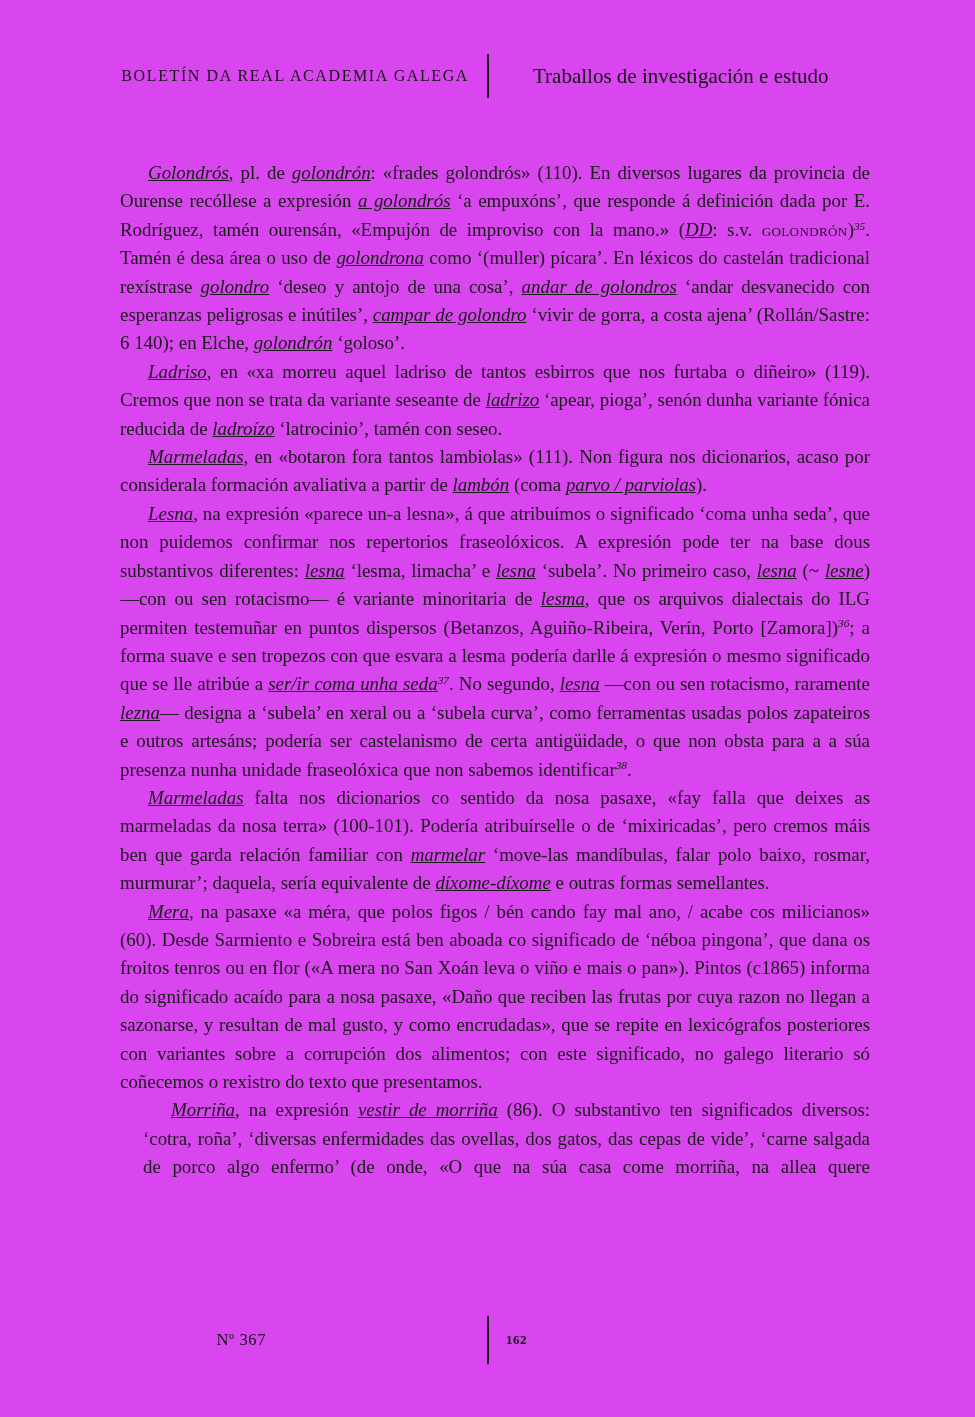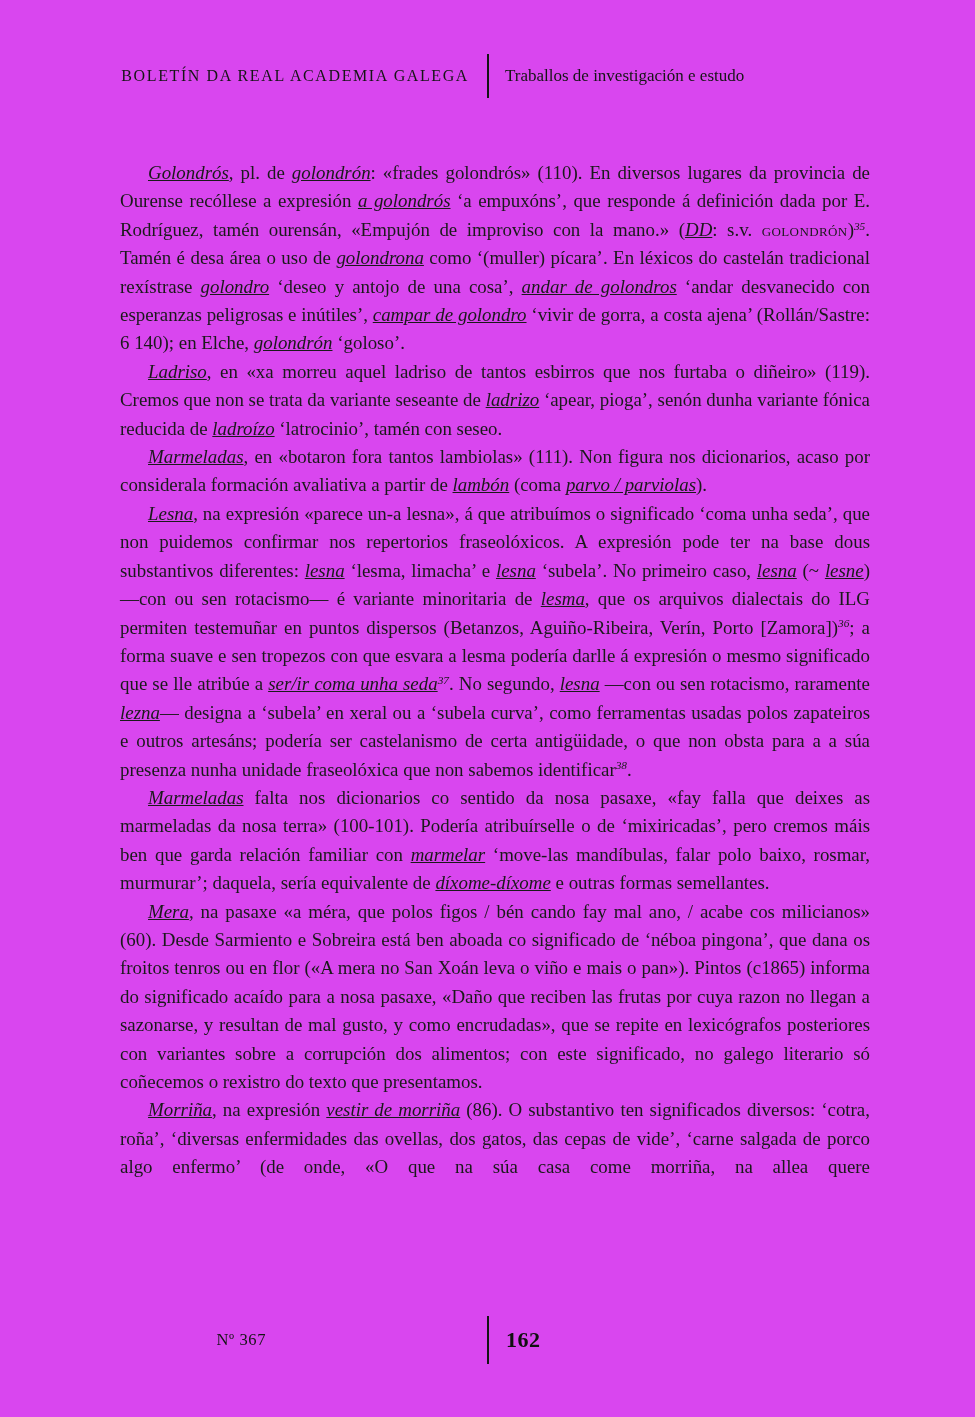--- a/index.html
+++ b/index.html
@@ -17,49 +17,49 @@
   
   .page-header { position: absolute; top: 54px; left: 0; width: 975px; height: 44px; }
   .journal-title {
     position: absolute; right: 506px; top: 50%; transform: translateY(-50%);
     font-size: 16px; letter-spacing: 1.6px; white-space: nowrap; color: #151515;
   }
   .header-divider, .footer-divider {
     position: absolute; left: 487px; top: 0; bottom: 0; width: 2px; background: #141414;
   }
   .section-title {
-    position: absolute; left: 505px; top: 50%; transform: translateY(-50%);
-    font-size: 17px; white-space: nowrap; color: #151515;
+    position: absolute; left: 533px; top: 50%; transform: translateY(-50%);
+    font-size: 21px; white-space: nowrap; color: #151515;
   }
 
   
   .article-body {
     position: absolute; left: 120px; top: 159px; width: 750px;
     font-size: 18.9px; line-height: 28.4px; text-align: justify;
     text-justify: inter-word;
   }
   .article-body p.entry { margin: 0; text-indent: 28px; hyphens: auto; }
-  .article-body p.entry.continues { text-align-last: justify; }
+  .article-body p.entry.continues { text-align-last: justify; margin-left: 23px; }
   .run-n { font-style: normal; }
   .run-i { font-style: italic; text-decoration: underline; }
   .run-sc { font-variant: small-caps; letter-spacing: 0.4px; }
   sup.run-sup {
     font-style: italic; font-size: 0.6em; line-height: 0;
     vertical-align: baseline; position: relative; top: -0.55em;
   }
 
   
   .page-footer { position: absolute; top: 1316px; left: 0; width: 773px; height: 48px; }
   .issue-number {
     position: absolute; right: 507px; top: 50%; transform: translateY(-50%);
     font-size: 16.5px; letter-spacing: 0.6px; white-space: nowrap; color: #151515;
   }
   .page-number {
     position: absolute; left: 506px; top: 50%; transform: translateY(-50%);
-    font-size: 22px; font-weight: bold; letter-spacing: 0.5px; color: #101010;
+    font-size: 13px; font-weight: bold; letter-spacing: 0.5px; color: #101010;
   }
 </style>
 </head>
 <body>
 
 <div class="page">
 
   <div class="page-header">
     <span class="journal-title">BOLETÍN DA REAL ACADEMIA GALEGA</span>
     <span class="header-divider"></span>

